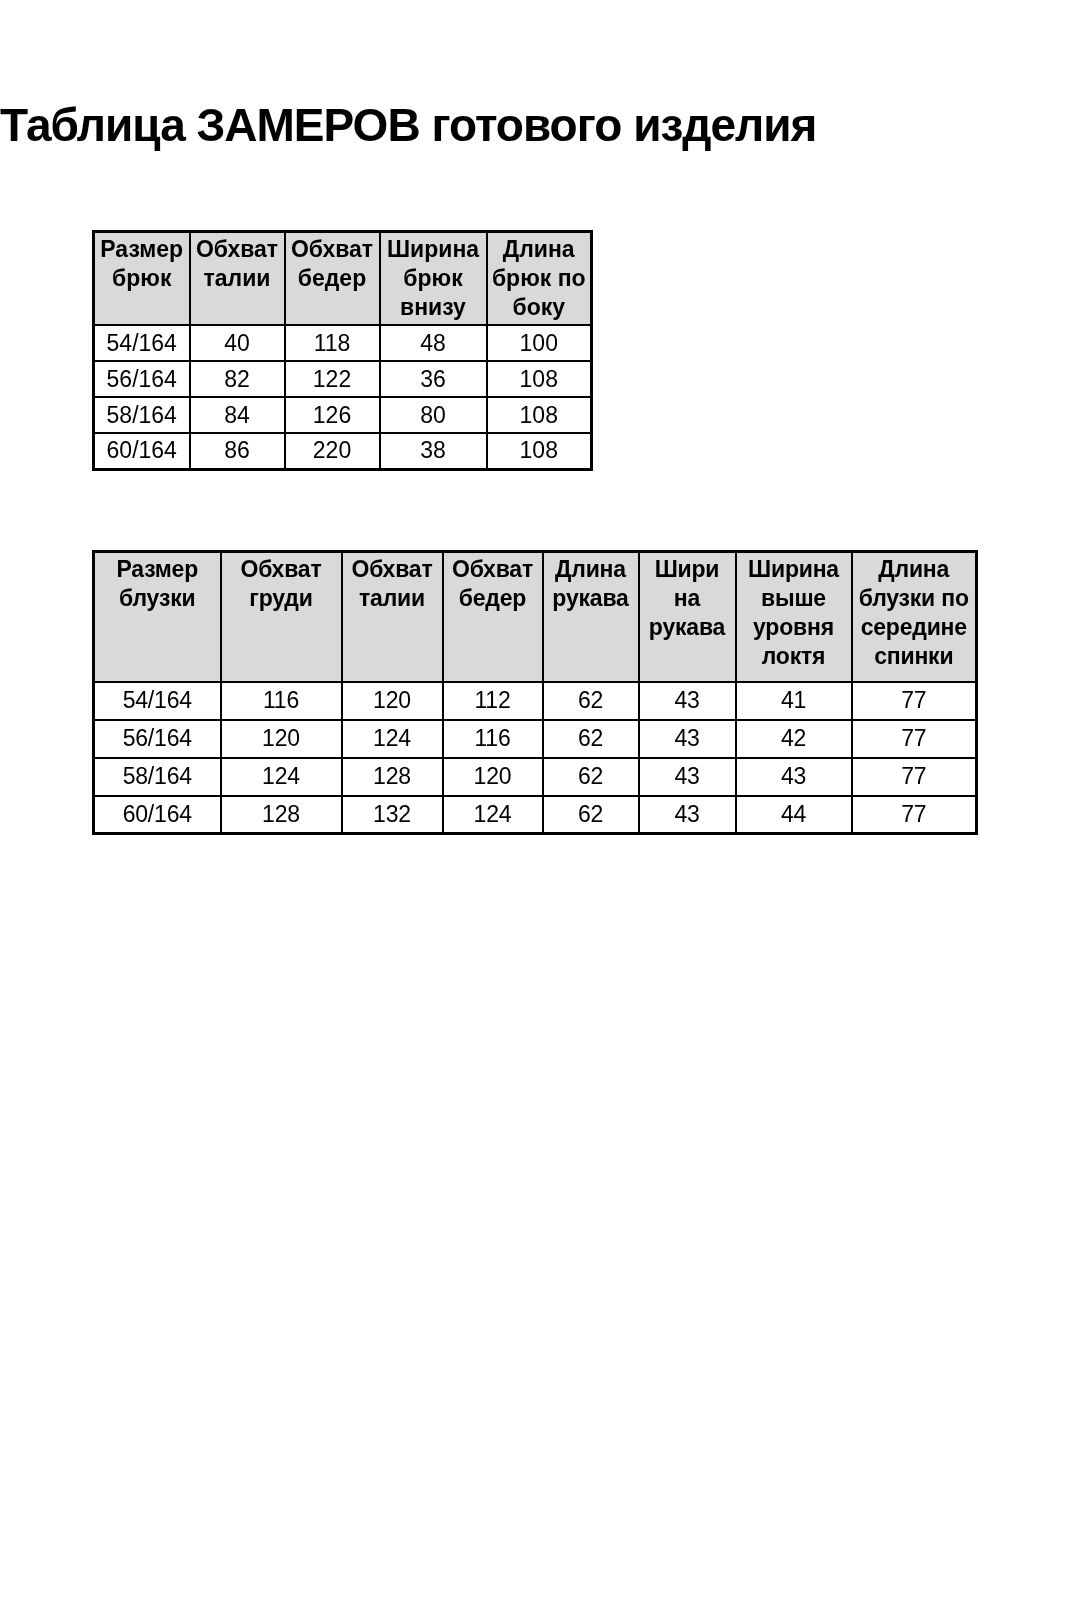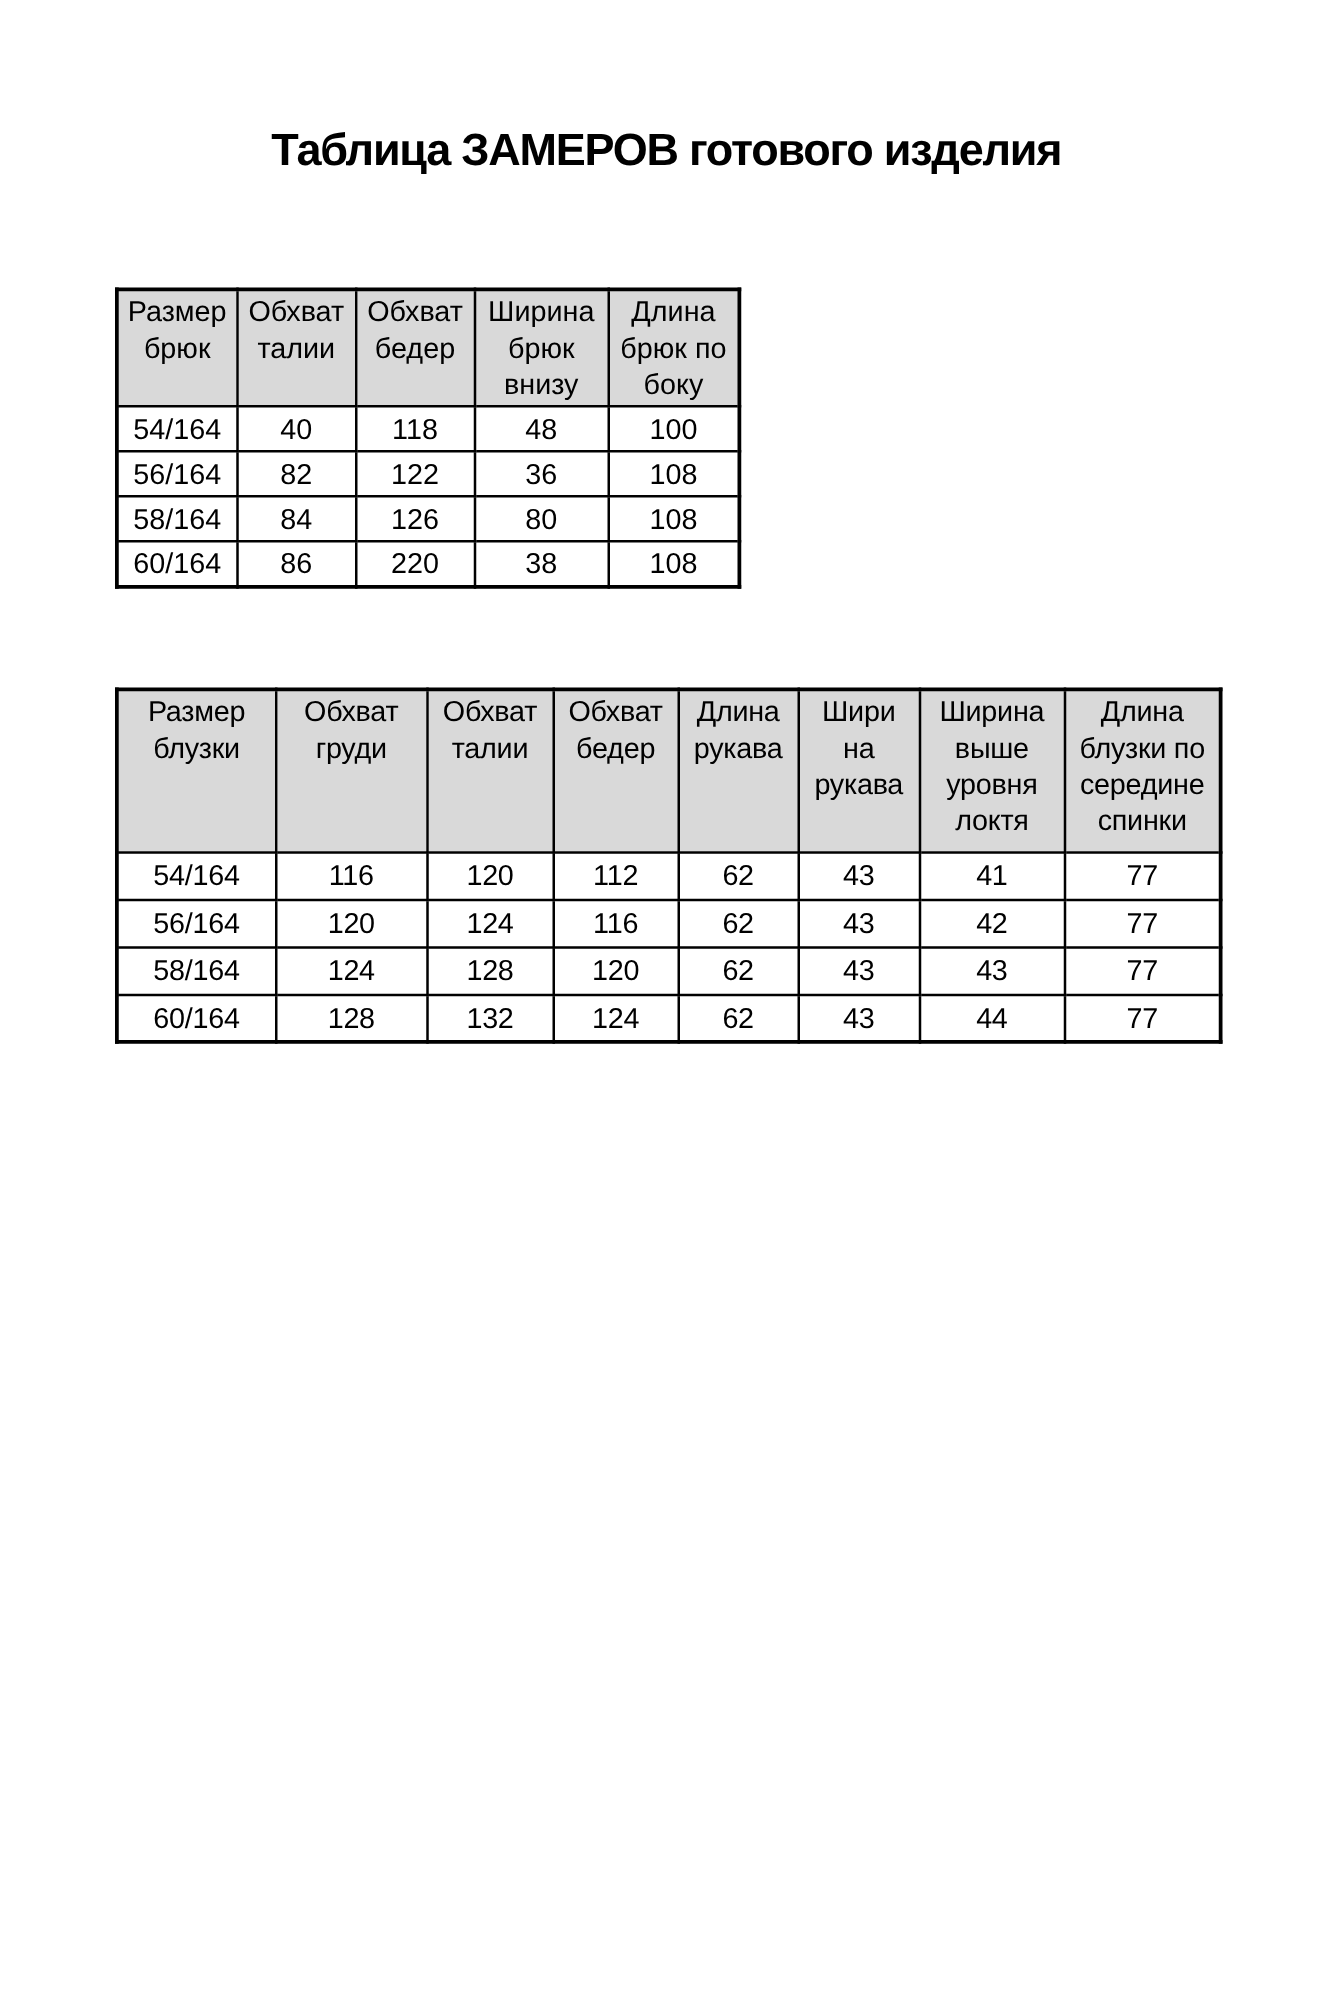--- a/index.html
+++ b/index.html
@@ -11,43 +11,43 @@
     color: var(--text-color, #000000);
     font-family: "Liberation Sans", "DejaVu Sans", sans-serif;
     overflow: hidden;
   }
   .title {
     position: absolute;
     top: 98px;
     left: 0;
     width: 100%;
     margin: 0;
-    text-align: center;
-    font-size: 36px;
+    text-align: left;
+    font-size: 46px;
     font-weight: bold;
     letter-spacing: -1px;
     line-height: 1.2;
   }
   table.size-table {
     position: absolute;
     border-collapse: collapse;
     table-layout: fixed;
     border: 3px solid var(--border-color, #000000);
   }
   .t1 { left: 92px; top: 230px; font-size: 23px; }
   .t2 { left: 92px; top: 550px; font-size: 23px; letter-spacing: -0.2px; }
   .size-table th, .size-table td {
     border: 2px solid var(--border-color, #000000);
     text-align: center;
     padding: 2px 3px;
     overflow: hidden;
   }
   .size-table th {
     background: var(--header-bg, #d9d9d9);
-    font-weight: normal;
+    font-weight: bold;
     vertical-align: top;
     white-space: pre-line;
     line-height: 29px;
   }
   .size-table td { vertical-align: middle; }
   .size-table td:first-child { font-weight: normal; }
   .t1 thead tr { height: 93px; }
   .t1 tbody tr { height: 36px; }
   .t2 thead tr { height: 130px; }
   .t2 tbody tr { height: 38px; }

